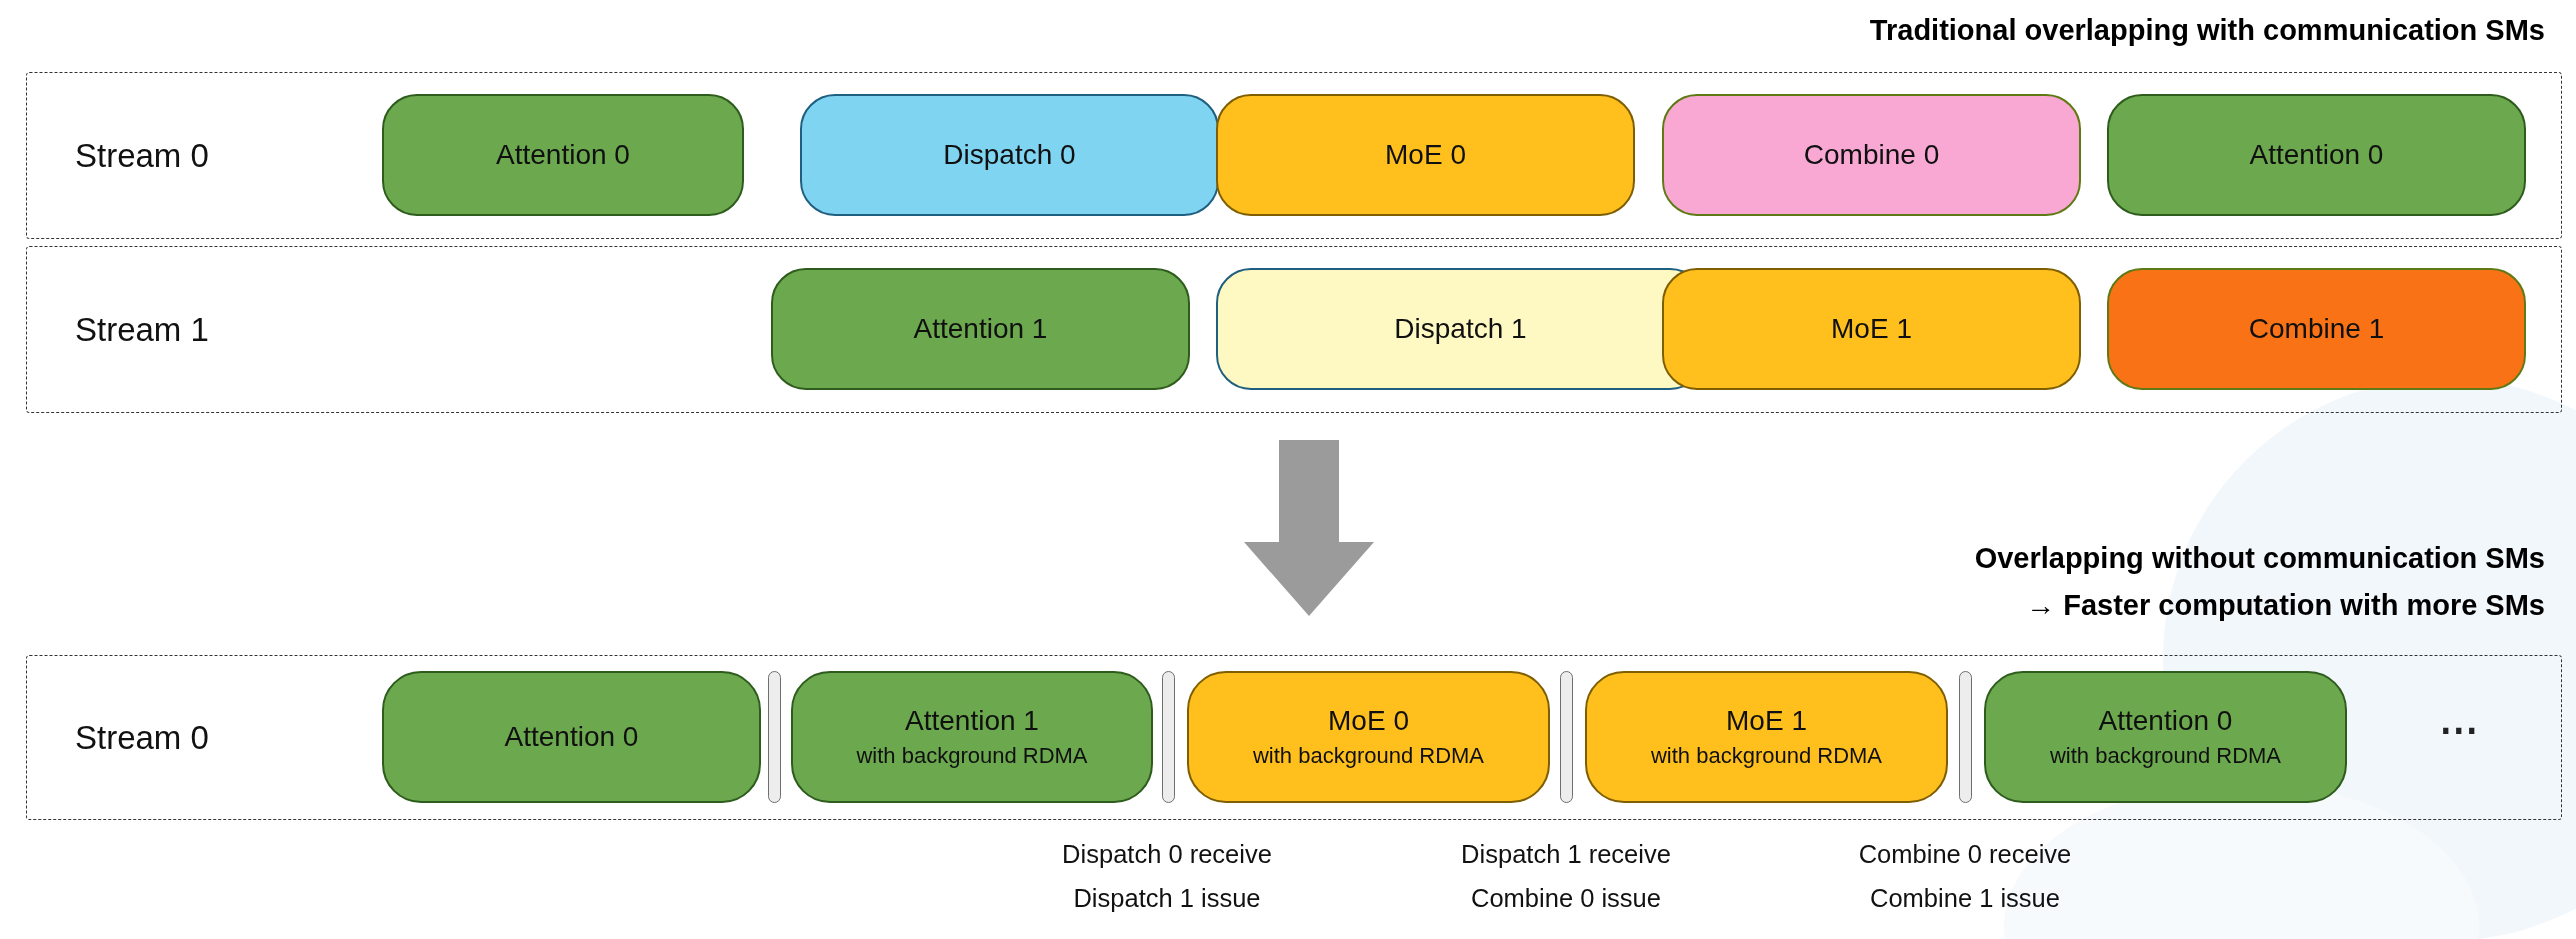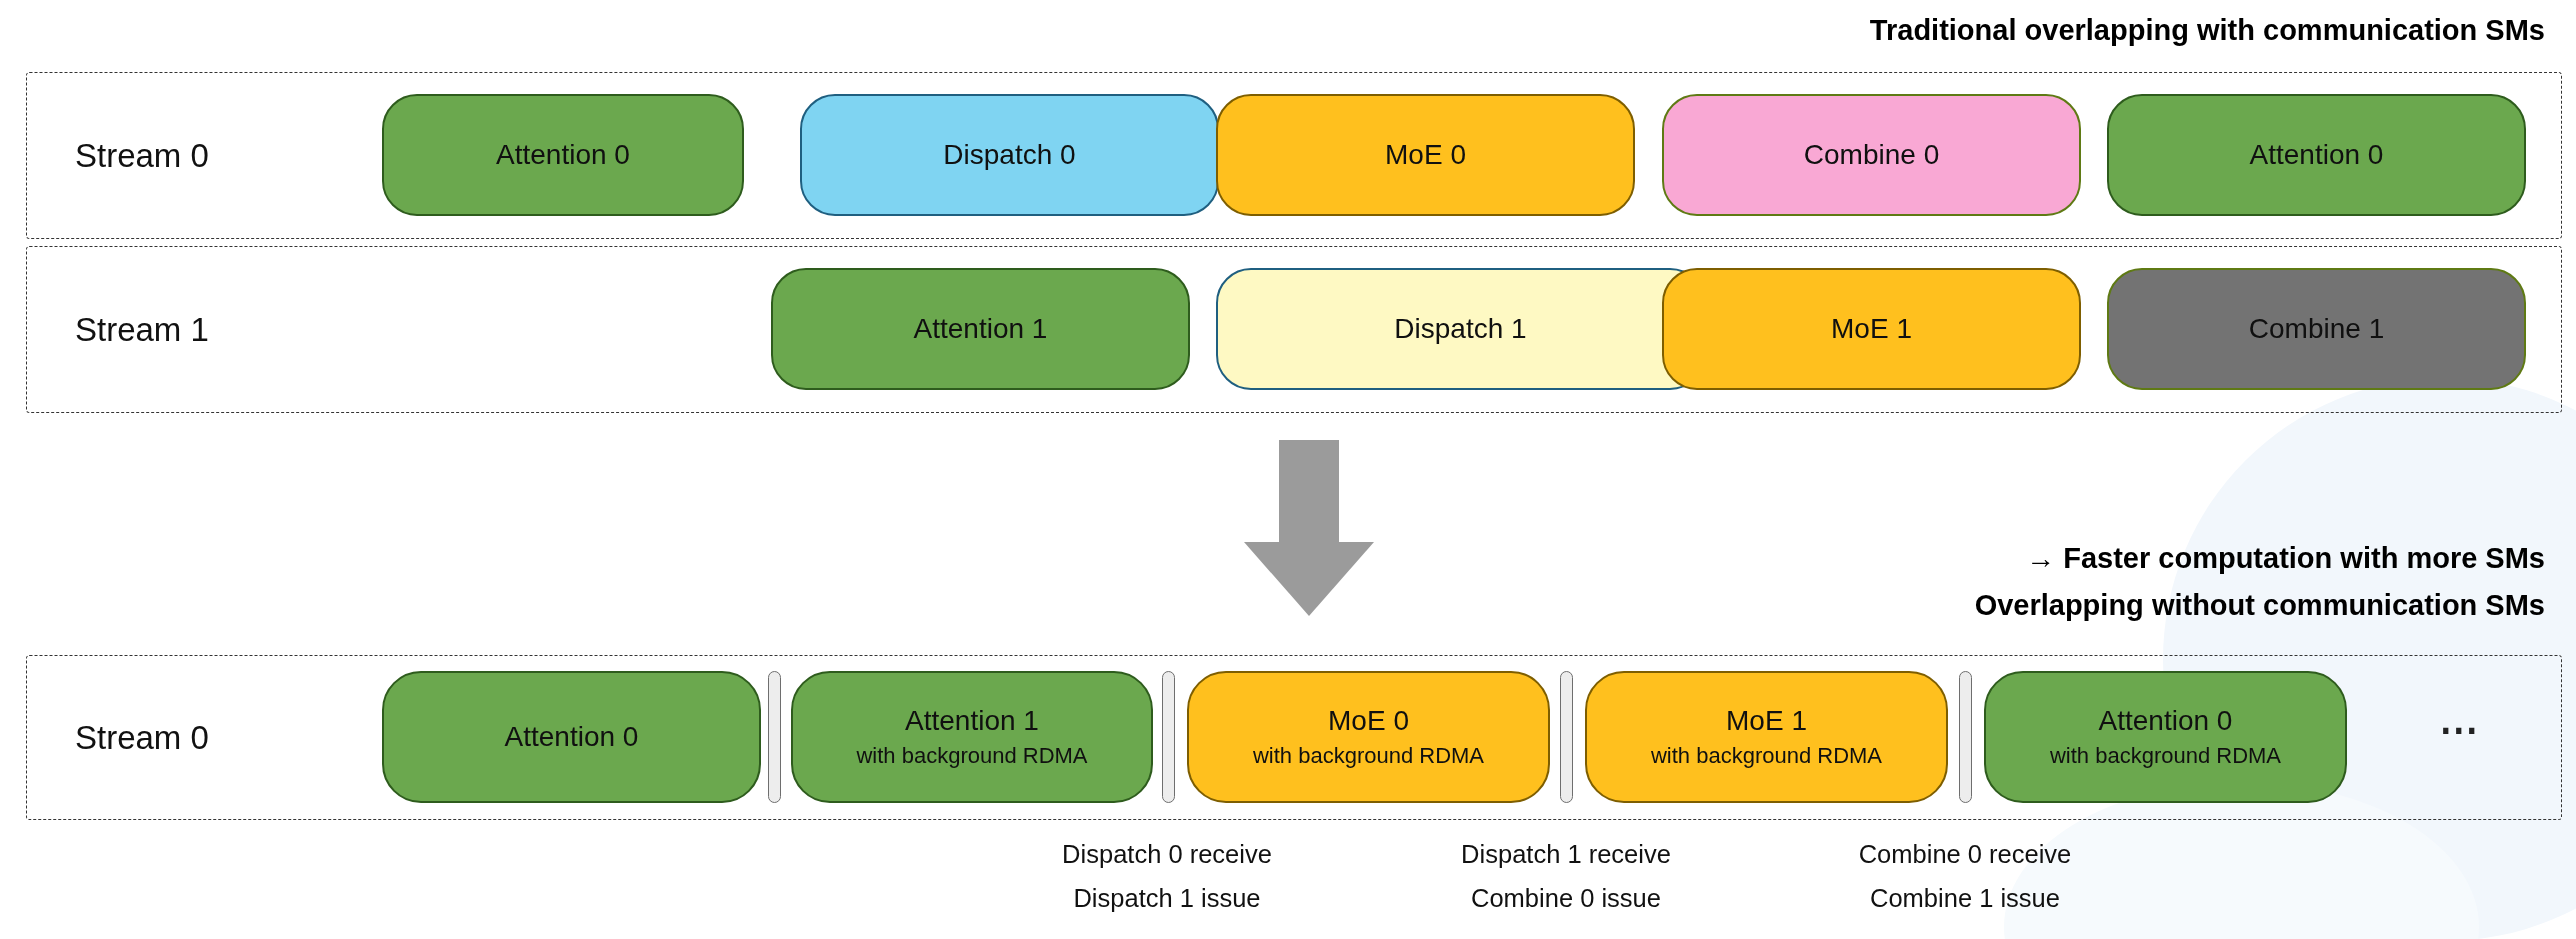--- a/index.html
+++ b/index.html
@@ -105,31 +105,31 @@
     <div class="stream-label">Stream 1</div>
     <div class="block" style="left: 744px; width: 419px; background: rgb(107, 168, 78); border-color: rgb(46, 92, 29);">
       <span>Attention 1</span>
     </div>
     <div class="block" style="left: 1189px; width: 489px; background: #fef9c3; border-color: rgb(31, 95, 128);">
       <span>Dispatch 1</span>
     </div>
     <div class="block" style="left: 1635px; width: 419px; background: rgb(255, 192, 30); border-color: rgb(126, 94, 0);">
       <span>MoE 1</span>
     </div>
-    <div class="block" style="left: 2080px; width: 419px; background: #737373; border-color: rgb(95, 122, 20);">
+    <div class="block" style="left: 2080px; width: 419px; background: #f97316; border-color: rgb(95, 122, 20);">
       <span>Combine 1</span>
     </div>
   </div>
 
   <div class="arrow-shaft"></div>
   <div class="arrow-head"></div>
 
   <div class="mid-title">
+    <div>Overlapping without communication SMs</div>
     <div>→ Faster computation with more SMs</div>
-    <div>Overlapping without communication SMs</div>
   </div>
 
   <div class="stream-box box-bottom">
     <div class="stream-label">Stream 0</div>
 
     <div class="block" style="left: 355px; width: 379px; background: rgb(107, 168, 78); border-color: rgb(46, 92, 29);">
       <span>Attention 0</span>
     </div>
 
     <div class="divider" style="left: 741px; background: rgb(237, 237, 237); border-color: rgb(110, 110, 110);"></div>

